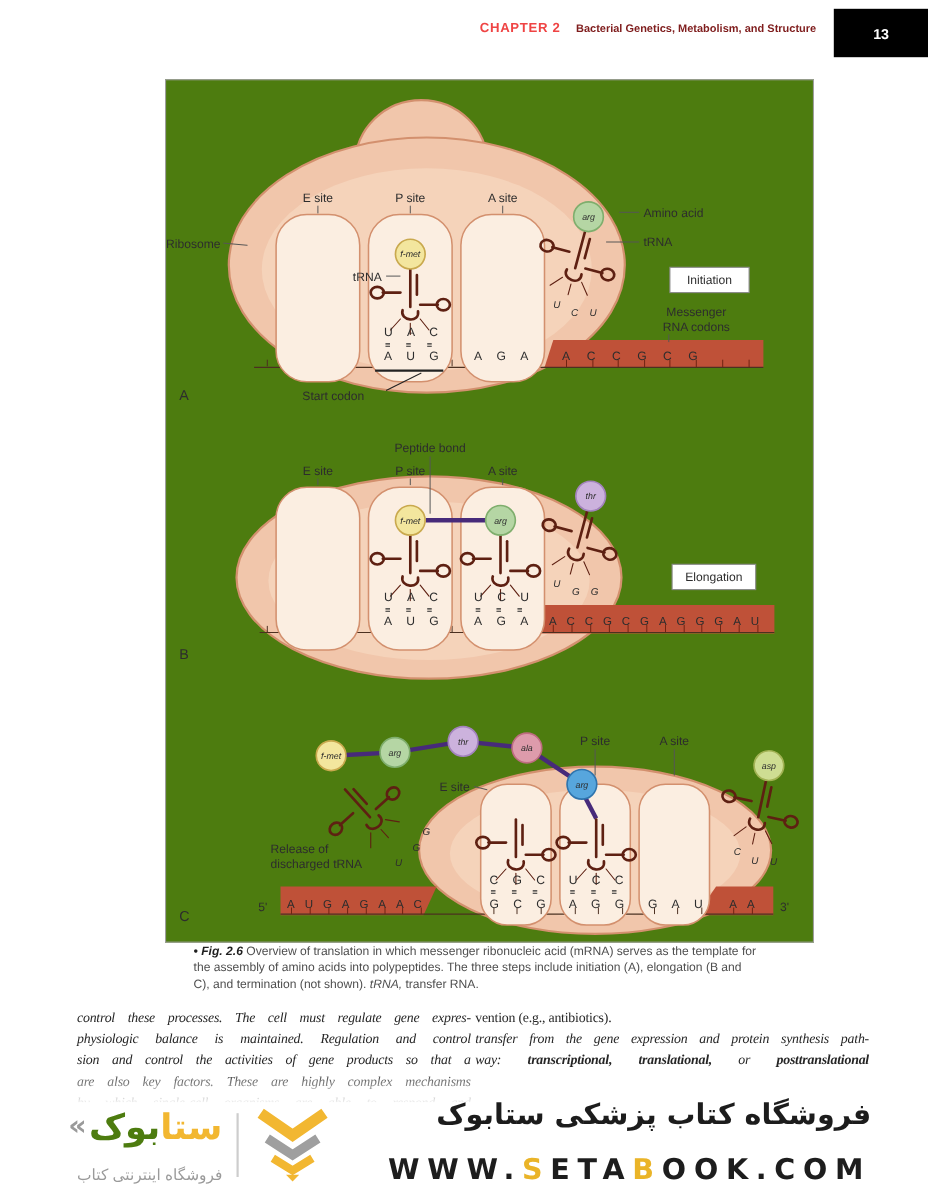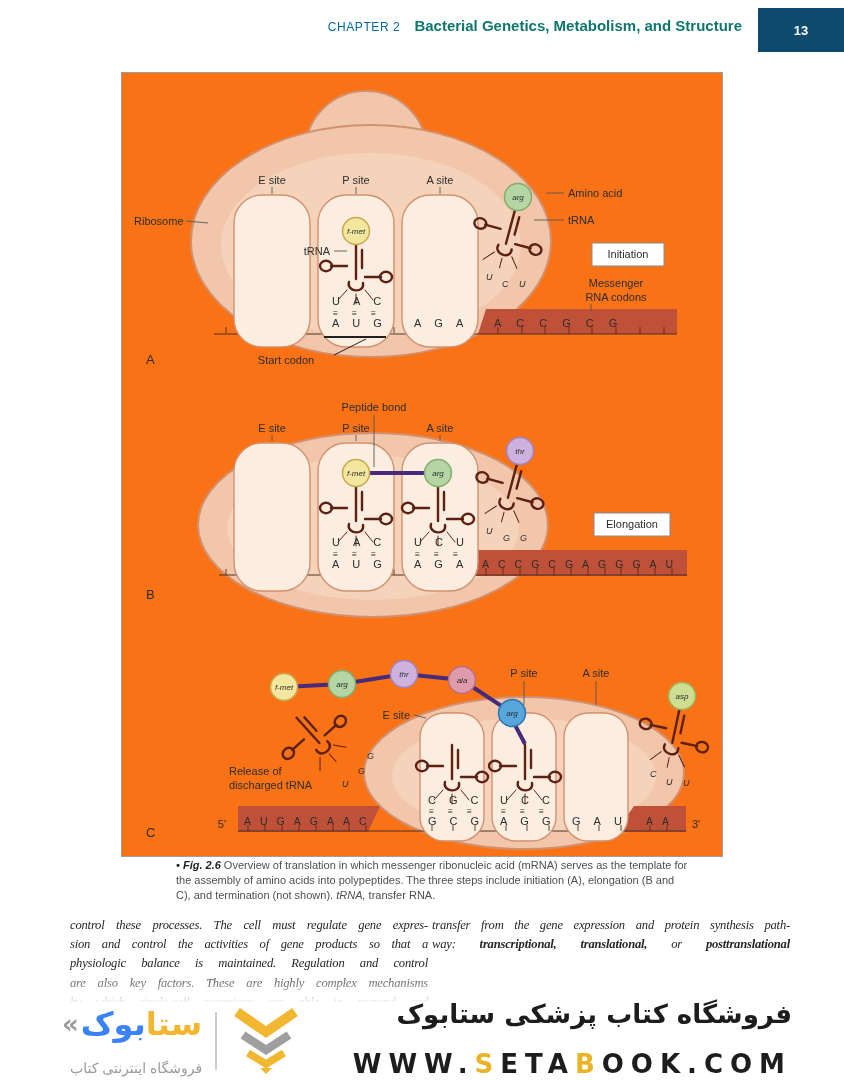--- a/index.html
+++ b/index.html
@@ -1,27 +1,27 @@
 <!DOCTYPE html>
 <html><head>
 <meta charset="utf-8">
 <style>
   html,body{margin:0;padding:0;background:#e8e8e8;}
   .page{position:relative;width:844px;height:1080px;background:#ffffff;overflow:hidden;
         font-family:"Liberation Sans",sans-serif;margin:0 auto;}
   
   .hdr{position:absolute;top:0;right:0;display:flex;align-items:center;gap:16px;}
   .hdr-text{display:flex;align-items:baseline;gap:14px;padding-bottom:2px;}
-  .hdr-chapter{font-size:12px;font-weight:400;color:#0369a1;letter-spacing:.6px;padding-left:42px;}
-  .hdr-title{font-size:15px;font-weight:700;color:#0f766e;}
+  .hdr-chapter{font-size:12px;font-weight:700;color:#ef4444;letter-spacing:.6px;padding-left:42px;}
+  .hdr-title{font-size:10px;font-weight:700;color:#7f1d1d;}
   .pagenum{width:86px;height:44px;margin-top:8px;display:flex;align-items:center;justify-content:center;
            color:#fff;font-weight:700;font-size:13px;}
   
-  .figbox{position:absolute;left:121px;top:72px;width:588px;height:783px;background:#f97316;
-          border:1px solid #9e9e9e;box-sizing:content-box;padding-left:12px;}
+  .figbox{position:absolute;left:150px;top:72px;width:588px;height:783px;background:#4d7c0f;
+          border:1px solid #9e9e9e;box-sizing:content-box;}
   .fig text{font-family:"Liberation Sans",sans-serif;fill:#2d2d2d;}
   
   .caption{position:absolute;left:176px;top:858px;width:512px;font-size:11px;line-height:15px;color:#4f4f4f;}
   .caption .figno{font-weight:700;color:#1f1f1f;font-style:italic;}
   .caption .ital{font-style:italic;}
   
   .col{position:absolute;top:916px;font-family:"Liberation Serif",serif;font-size:12.6px;
        letter-spacing:-0.2px;line-height:19.2px;color:#262626;}
   .col-left{left:70px;width:358px;}
   .col-right{left:432px;width:358px;}
@@ -31,41 +31,41 @@
   .bold{font-weight:700;}
   
   .fade{position:absolute;left:0;top:972px;width:100%;height:36px;
         background:linear-gradient(to bottom,rgba(255,255,255,0),#ffffff 90%);}
   .footer{position:absolute;left:0;top:1002px;width:100%;height:78px;background:#ffffff;
           display:flex;align-items:center;justify-content:space-between;}
   .logoblk{display:flex;align-items:center;gap:13px;margin-left:62px;}
   .wordmark{display:flex;flex-direction:column;align-items:flex-end;}
   .wm-row{display:flex;align-items:center;font-family:"DejaVu Sans",sans-serif;font-weight:700;font-size:32px;line-height:34px;}
   .wm-guillemet{color:#9a9a9a;font-size:26px;margin-right:2px;}
-  .wm-gray{color:#3b82f6;}
+  .wm-gray{color:#4d7c0f;}
   .wm-gold{color:#f2b731;}
   .wm-sub{font-family:Liberation Sans, sans-serif;font-size:14px;color:#9a9a9a;margin-top:19px;}
   .vdiv{width:1.5px;height:58px;background:#cdcdcd;}
   .siteblk{display:flex;flex-direction:column;align-items:flex-end;margin-right:52px;}
   .site-title{font-family:"DejaVu Sans",sans-serif;font-weight:700;font-size:26px;color:#1c1c1c;line-height:26px;}
   .site-url{font-family:"DejaVu Sans",sans-serif;font-weight:700;font-size:26px;letter-spacing:7px;
             color:#1d1d1d;line-height:34px;margin-top:20px;}
   .gold{color:#eab428;}
 </style>
 </head>
 <body>
 
 <div class="page">
 
   <div class="hdr">
     <div class="hdr-text">
       <span class="hdr-chapter">CHAPTER 2</span>
       <span class="hdr-title">Bacterial Genetics, Metabolism, and Structure</span>
     </div>
-    <div class="pagenum" style="background:#0c4a6e">13</div>
+    <div class="pagenum" style="background:#000000">13</div>
   </div>
 
   <div class="figbox">
     <svg class="fig" width="588" height="783" viewBox="0 0 588 783">
       <defs>
         <g id="trna" fill="none" stroke="#5e2012" stroke-width="2.4" stroke-linecap="round">
           <path d="M0,-26 V8"></path>
           <path d="M6,-21 V-3"></path>
           <path d="M-25,-5 H-9"></path>
           <ellipse cx="-30" cy="-5" rx="6" ry="5.2"></ellipse>
@@ -242,26 +242,27 @@
         <text x="549" y="713" font-size="9" font-style="italic">U</text>
         <text x="12" y="764" font-size="13" fill="#222">C</text>
       </g>
     </svg>
   </div>
 
   <div class="caption"><span class="figno">• Fig. 2.6</span><span>  Overview of translation in which messenger ribonucleic acid (mRNA) serves as the template for the assembly of amino acids into polypeptides. The three steps include initiation (A), elongation (B and C), and termination (not shown). </span><span class="ital">tRNA,</span><span> transfer RNA.</span></div>
 
   <div class="col col-left">
     <div class="jline">control these processes. The cell must regulate gene expres-</div>
+    <div class="jline">physiologic balance is maintained. Regulation and control</div>
     <div class="jline">sion and control the activities of gene products so that a</div>
-    <div class="jline">physiologic balance is maintained. Regulation and control</div>
     <div class="jline">are also key factors. These are highly complex mechanisms</div>
     <div class="jline">by which single-cell organisms are able to respond and</div>
   </div>
   <div class="col col-right">
+    <div class="lline">vention (e.g., antibiotics).</div>
     <div class="jline">transfer from the gene expression and protein synthesis path-</div>
     <div class="jline"><span>way: </span><span class="bold">transcriptional,</span><span> </span><span class="bold">translational,</span><span> or </span><span class="bold">posttranslational</span></div>
   </div>
 
   <div class="fade"></div>
 
   <div class="footer">
     <div class="logoblk">
       <div class="wordmark">
         <div class="wm-row">

